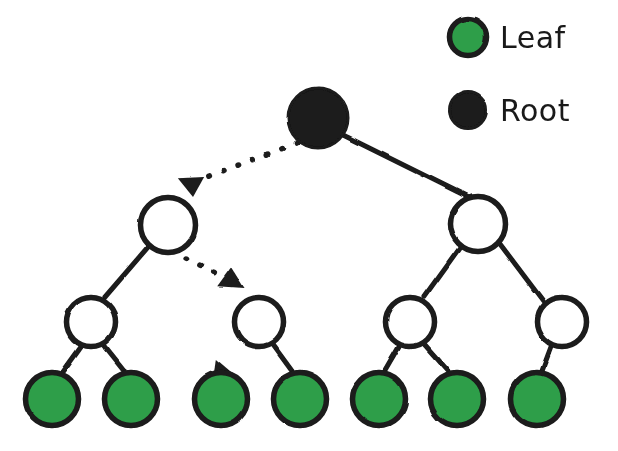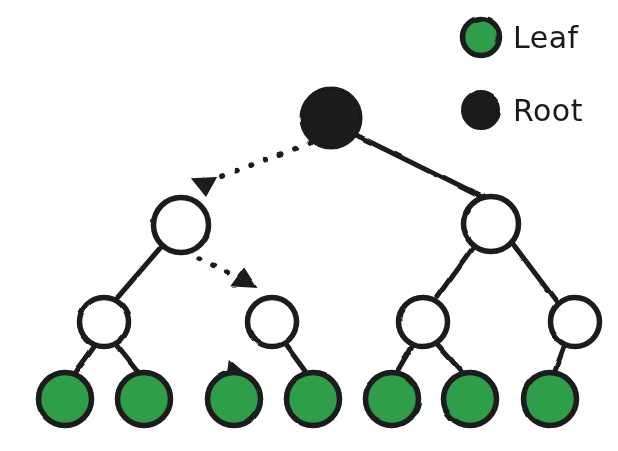--- a/index.html
+++ b/index.html
@@ -10,21 +10,20 @@
   }
   body {
     font-family: "DejaVu Sans", sans-serif;
   }
   #canvas-wrap {
     position: relative;
     width: 602px;
     height: 451px;
     background: #ffffff;
     overflow: hidden;
-    padding-left: 13px;
   }
   svg#tree-svg {
     display: block;
     width: 618px;
     height: 451px;
   }
   .legend-label {
     font-family: "DejaVu Sans", sans-serif;
     font-size: 30px;
     font-weight: 400;

